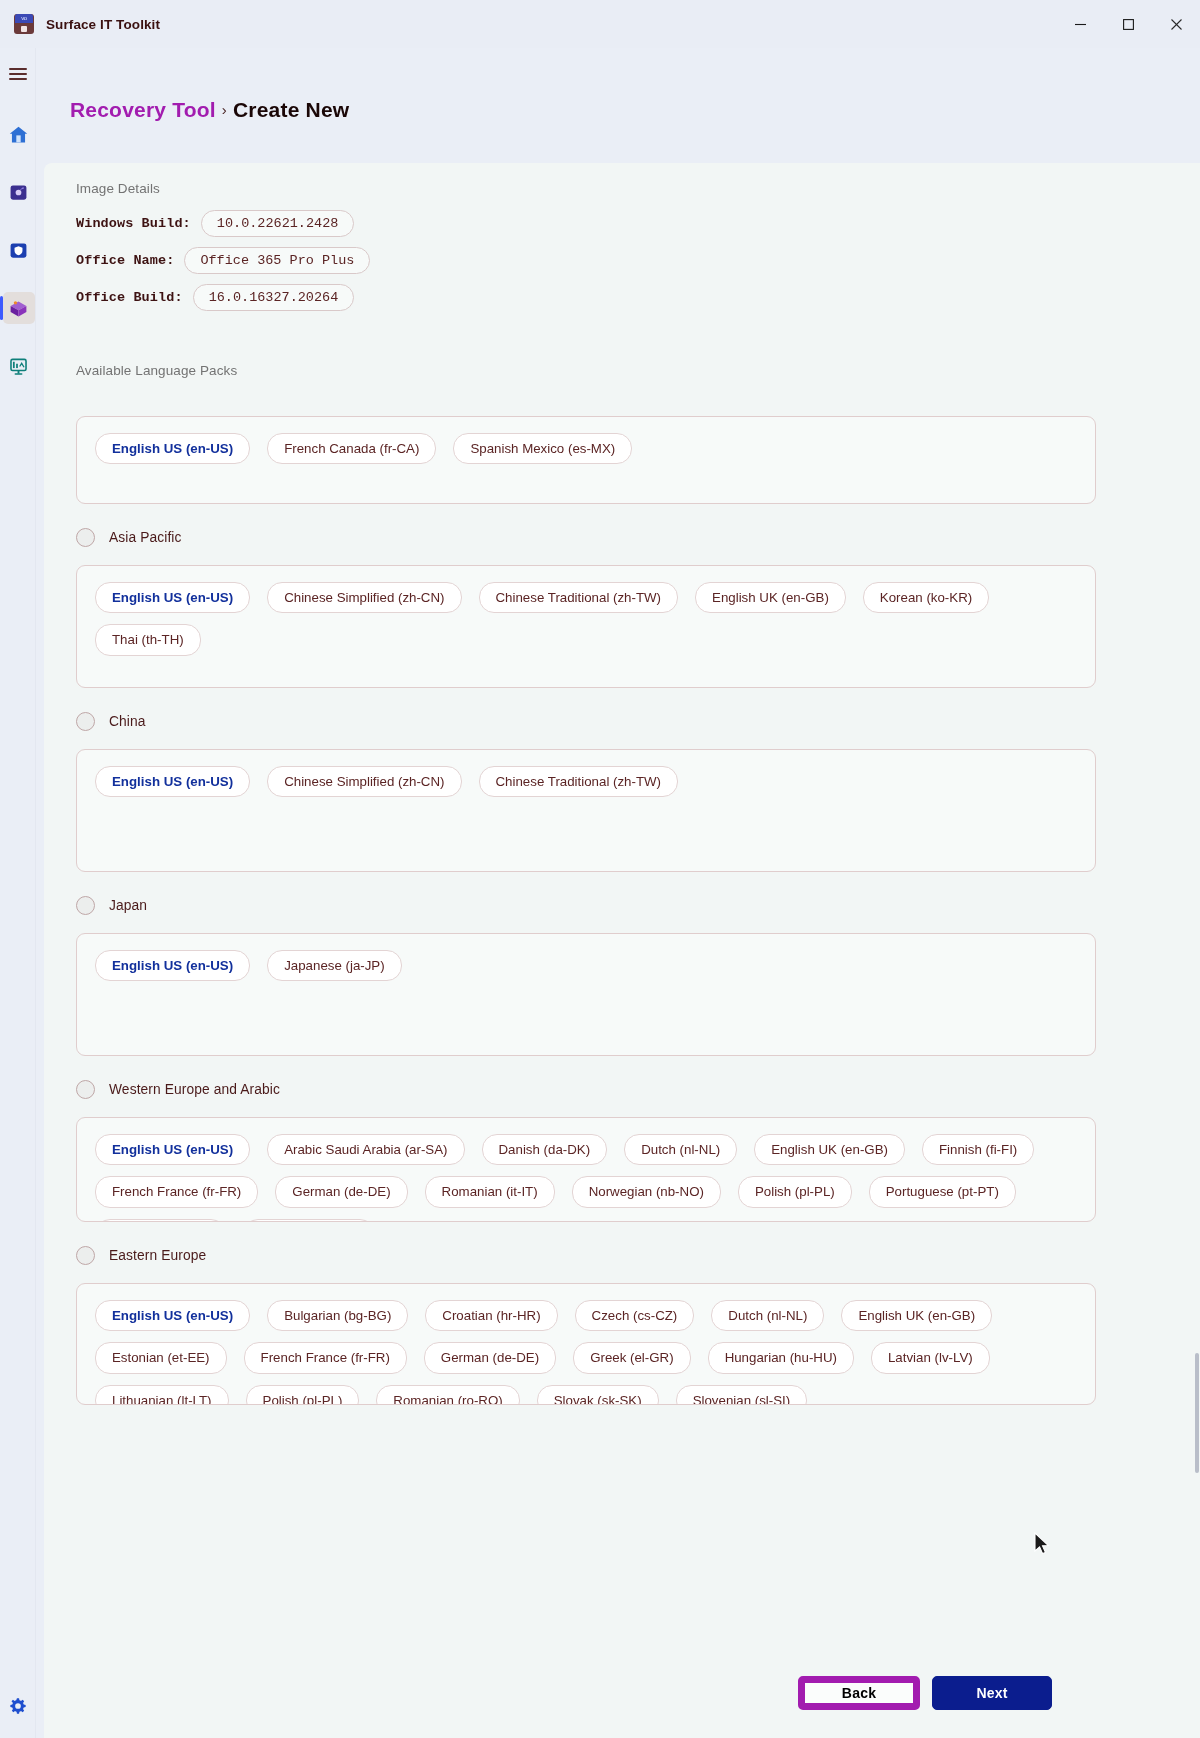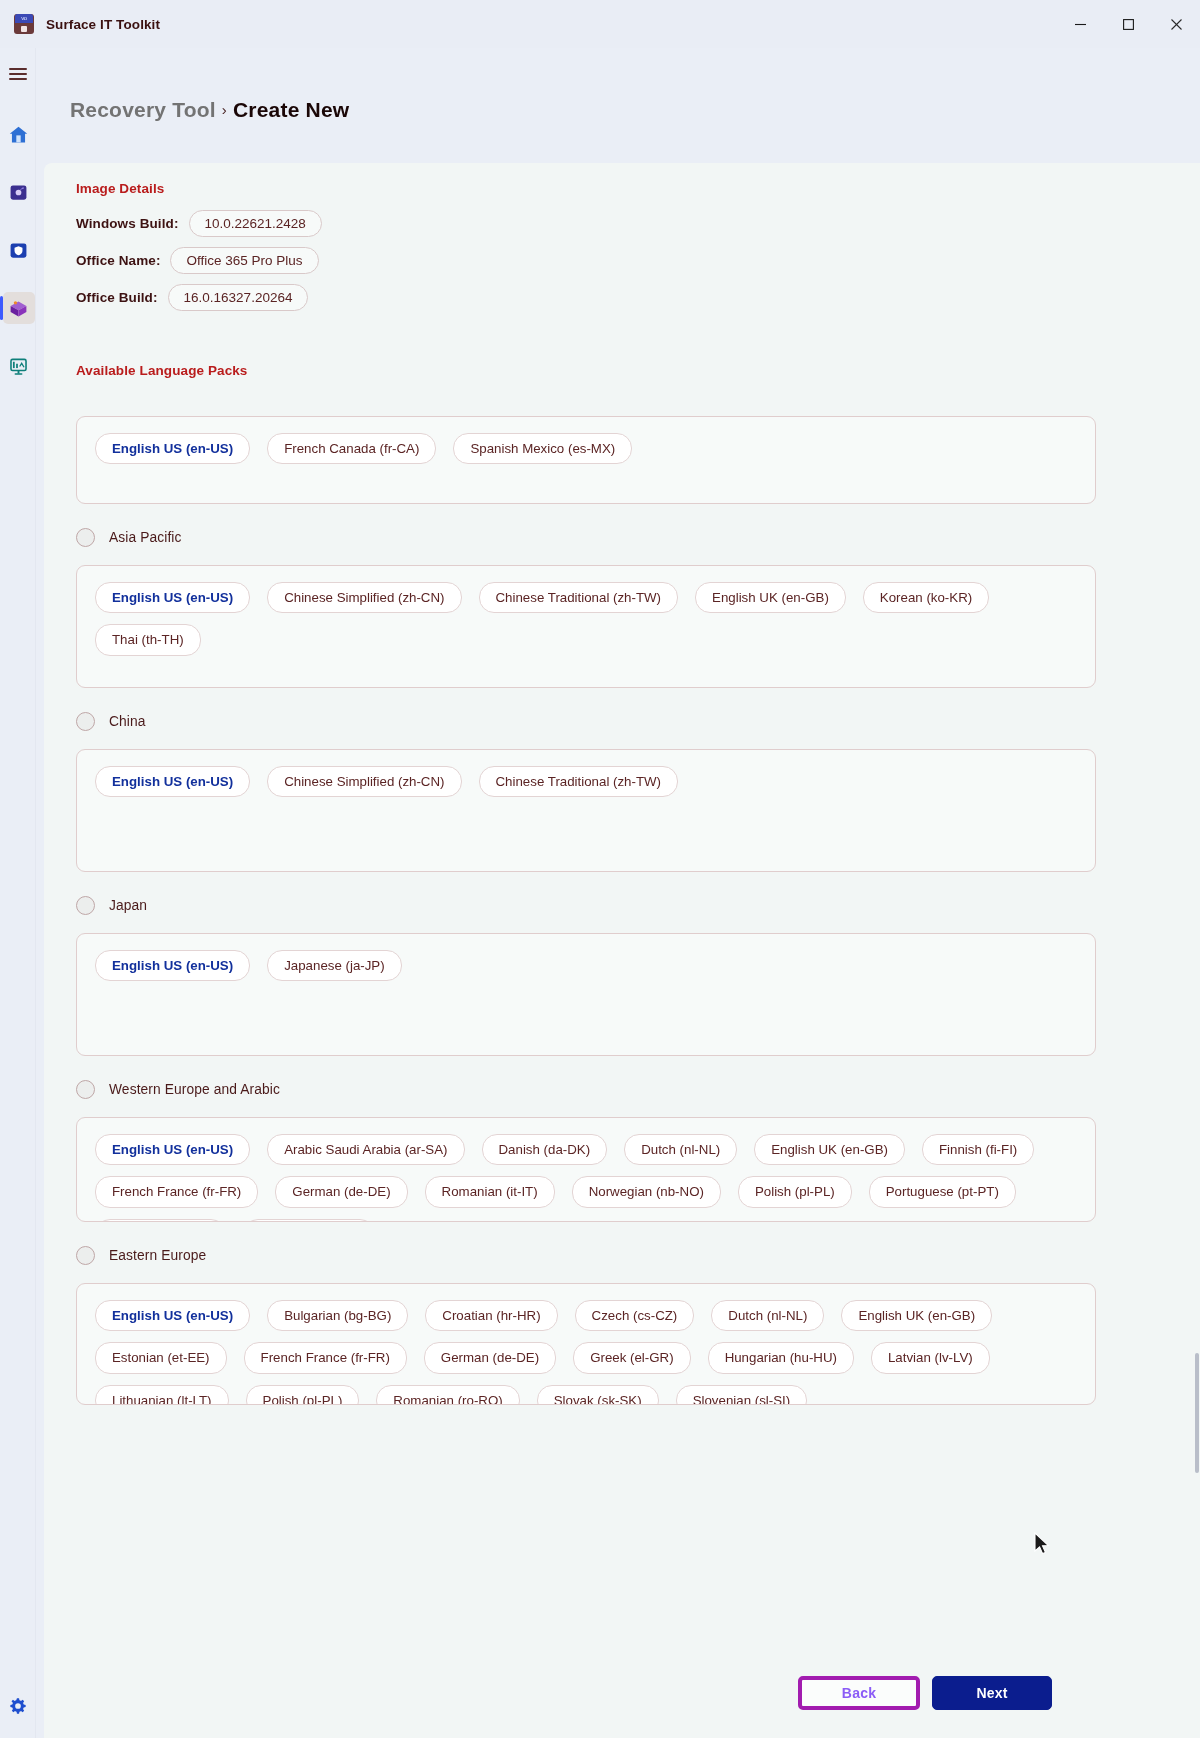--- a/index.html
+++ b/index.html
@@ -70,38 +70,38 @@
   .rail-settings {
     position: absolute; bottom: 14px; left: 0; width: 36px; height: 36px;
     display: flex; align-items: center; justify-content: center;
   }
 
   
   .breadcrumb {
     position: absolute; top: 98px; left: 70px;
     font-size: 21px; font-weight: bold; letter-spacing: 0.2px;
   }
-  .bc-root { color: #737373; }
+  .bc-root { color: #a21caf; }
   .bc-sep { color: #4a2525; font-weight: normal; font-size: 15px; margin: 0 6px; vertical-align: 2px;}
   .bc-current { color: #1a0606; }
 
   
   .card {
     position: absolute; top: 163px; left: 44px;
     width: 1156px; height: 1575px;
     background: #f2f6f5;
     border-radius: 8px 0 0 0;
     overflow: hidden;
   }
 
   .section-title {
-    font-size: 13.5px; font-weight: bold; color: #b91c1c; letter-spacing: 0.1px;
-  }
-
-  .detail-row { display: flex; align-items: center; margin-bottom: 10px; }
+    font-size: 13.5px; font-weight: normal; color: #737373; letter-spacing: 0.1px;
+  }
+
+  .detail-row { display: flex; align-items: center; margin-bottom: 10px; font-family: Liberation Mono, monospace; }
   .detail-label {
     font-size: 13.5px; font-weight: bold; color: #3d1212; letter-spacing: 0.1px;
   }
   .detail-pill {
     margin-left: 10px;
     border: 1px solid #d9c9c9;
     background: #f7faf9;
     border-radius: 14px;
     padding: 5px 15px;
     font-size: 13.5px; color: #5b2424;
@@ -149,21 +149,21 @@
     position: absolute; left: 0; top: 1505px; width: 1156px; height: 70px;
   }
   .btn {
     position: absolute; top: 8px;
     height: 34px; border-radius: 5px;
     display: flex; align-items: center; justify-content: center;
     font-size: 14px; letter-spacing: 0.2px;
   }
   .btn-back {
     left: 754px; width: 122px;
-    background: #fbfdfc; border: 4px solid #a21caf; color: #8b5cf6; font-weight: bold;
+    background: #fbfdfc; border: 7px solid #a21caf; color: #000000; font-weight: bold;
   }
   .btn-next {
     left: 888px; width: 120px;
     background: #0b1d8e; border: 1px solid #0b1d8e; color: #ffffff; font-weight: bold;
   }
 
   
   .cursor { position: absolute; left: 1034px; top: 1532px; z-index: 50; }
 
   

